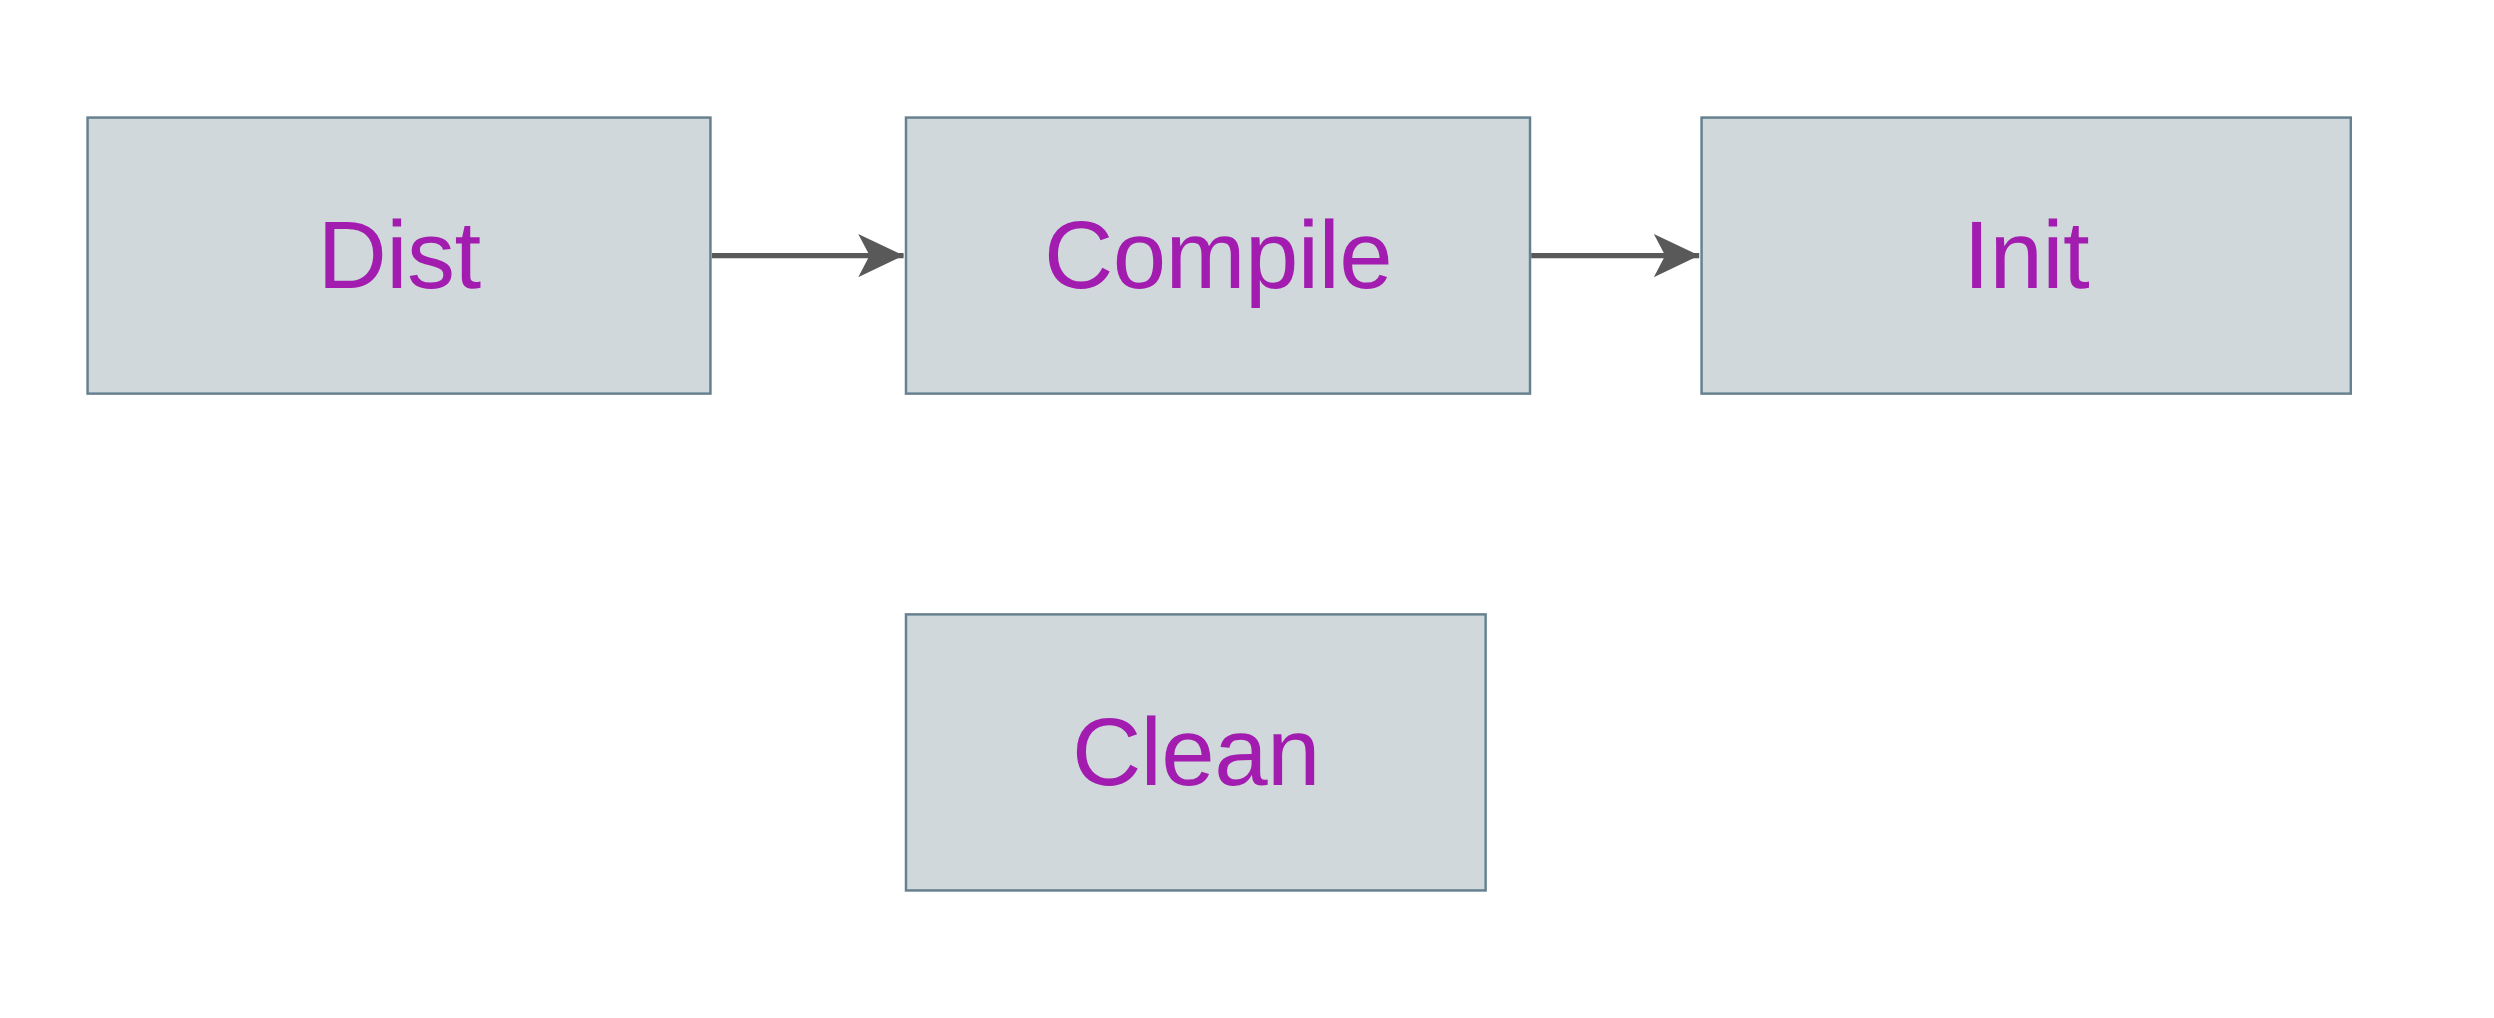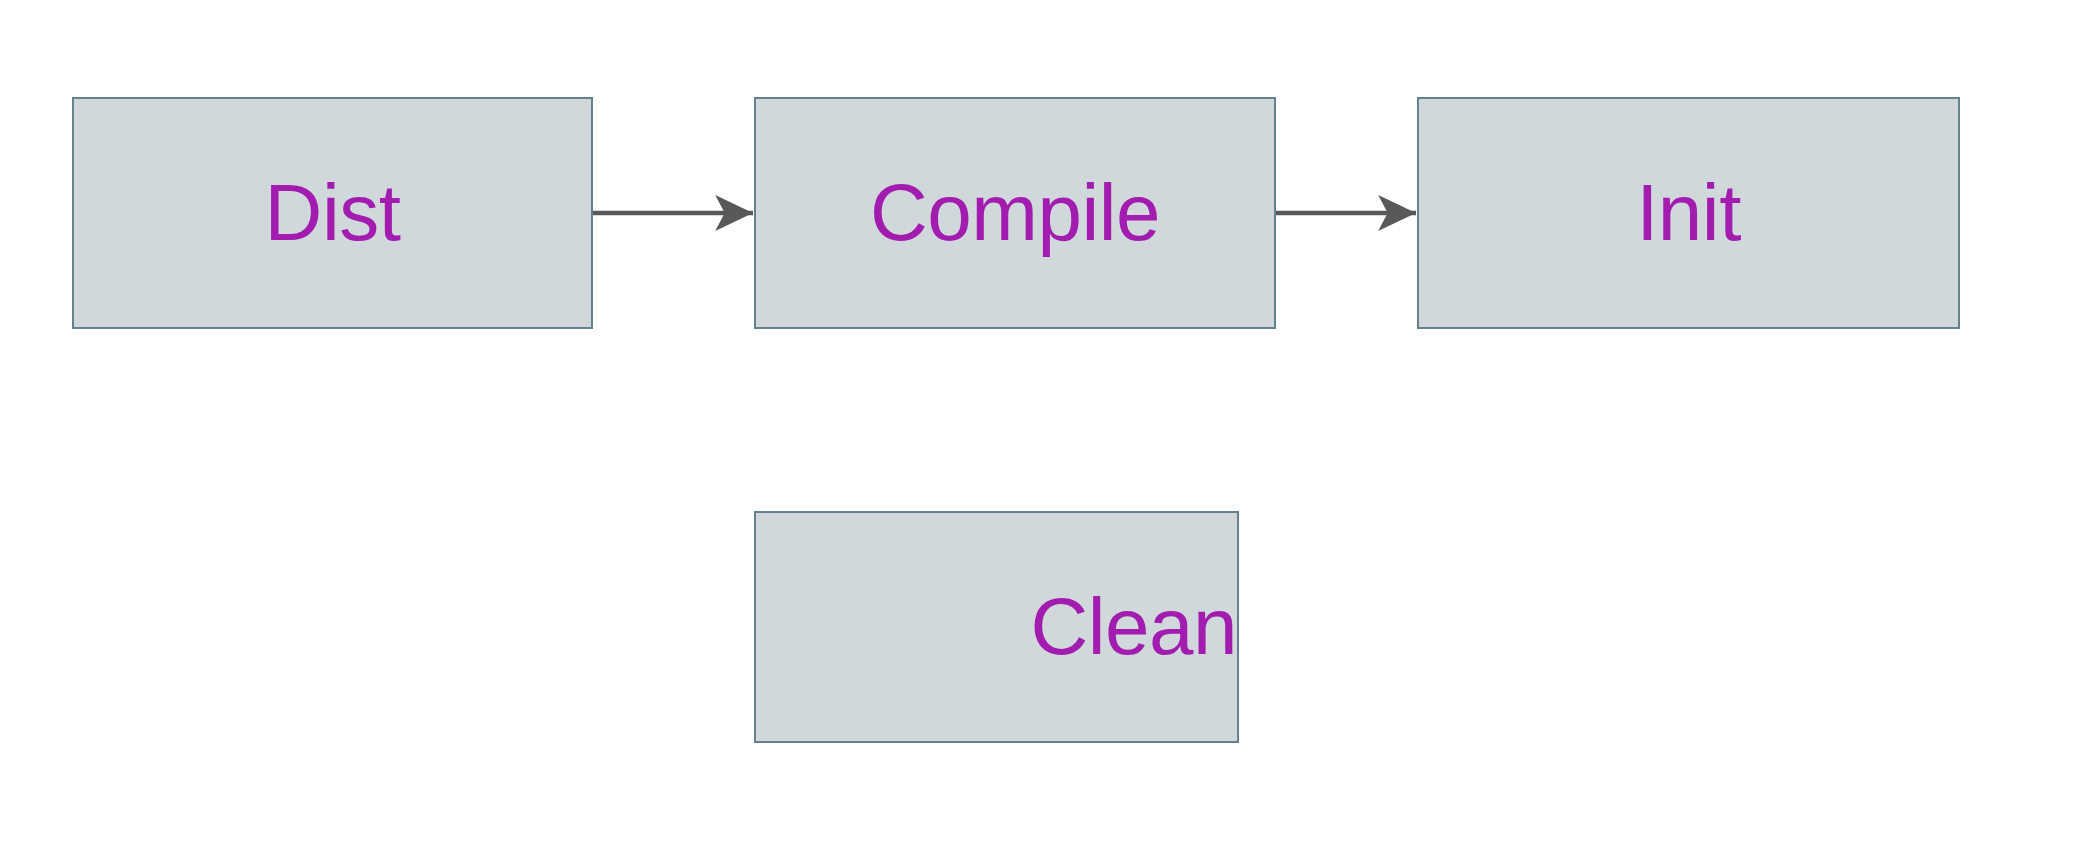--- a/index.html
+++ b/index.html
@@ -33,21 +33,21 @@
     font-weight: 400;
     line-height: 1;
     color: #a21caf;
     letter-spacing: -0.5px;
     white-space: nowrap;
     -webkit-font-smoothing: antialiased;
   }
   #node-dist    { left: 72px;   top: 97px;  width: 521px; height: 232px; }
   #node-compile { left: 754px;  top: 97px;  width: 522px; height: 232px; }
   #node-init    { left: 1417px; top: 97px;  width: 543px; height: 232px; }
-  #node-clean   { left: 754px;  top: 511px; width: 485px; height: 232px; justify-content: flex-end; }
+  #node-clean   { left: 754px;  top: 511px; width: 485px; height: 232px; }
 
   .edge-layer {
     position: absolute;
     left: 0;
     top: 0;
     width: 2078px;
     height: 848px;
     pointer-events: none;
   }
   .edge-hit {

